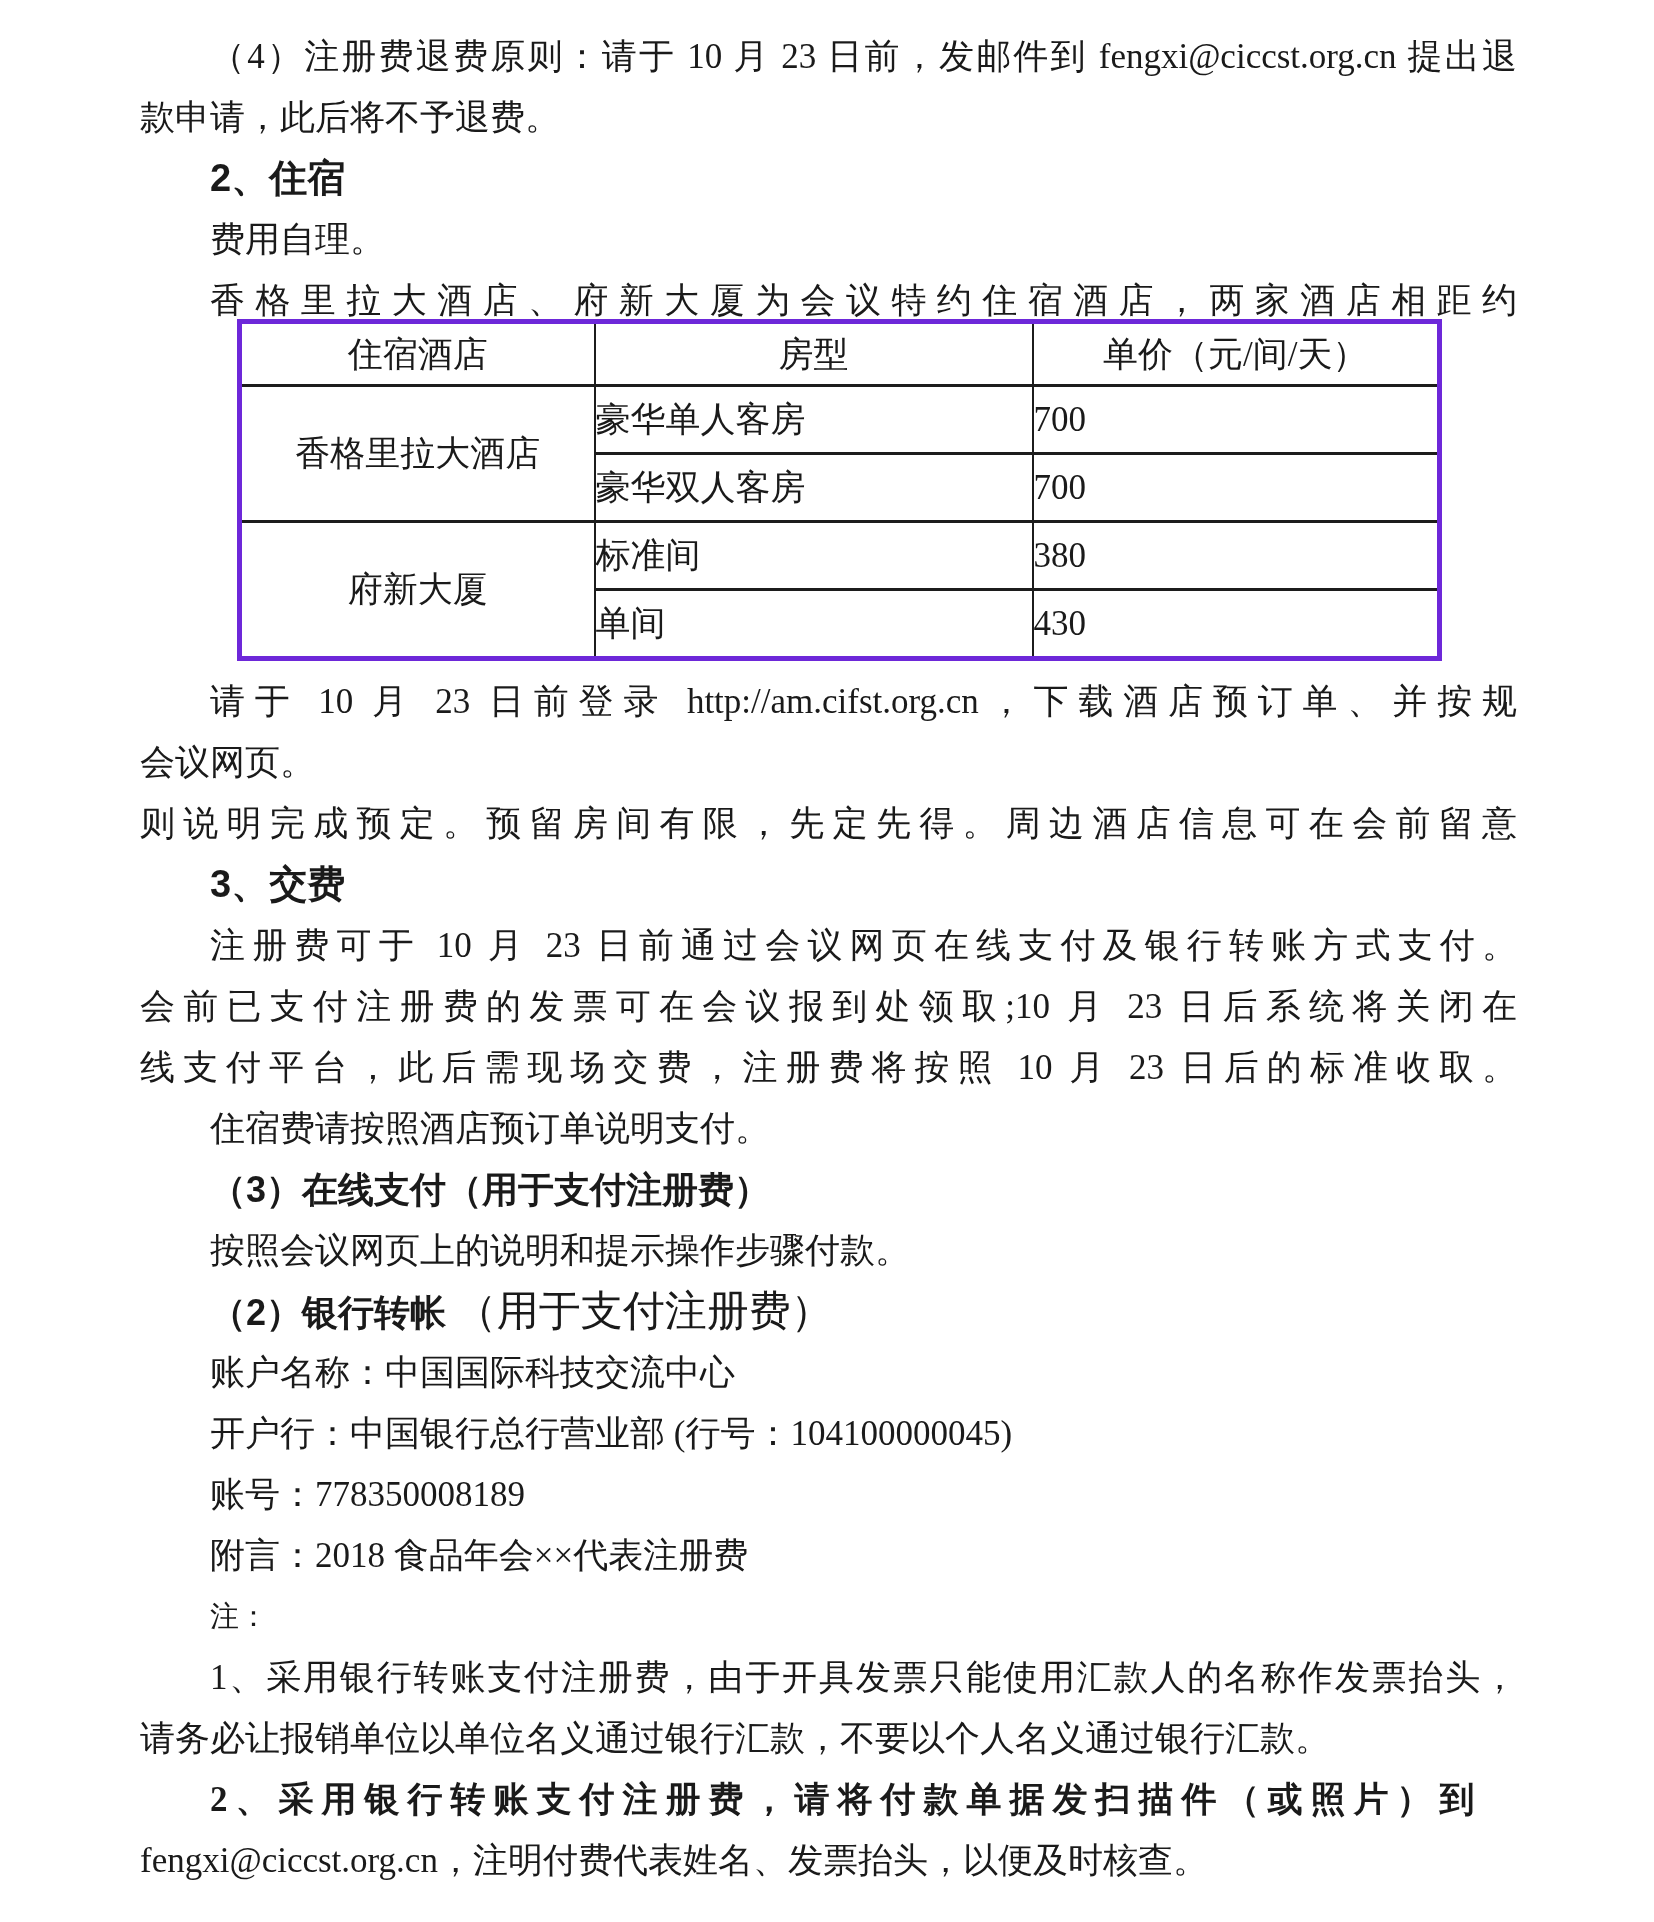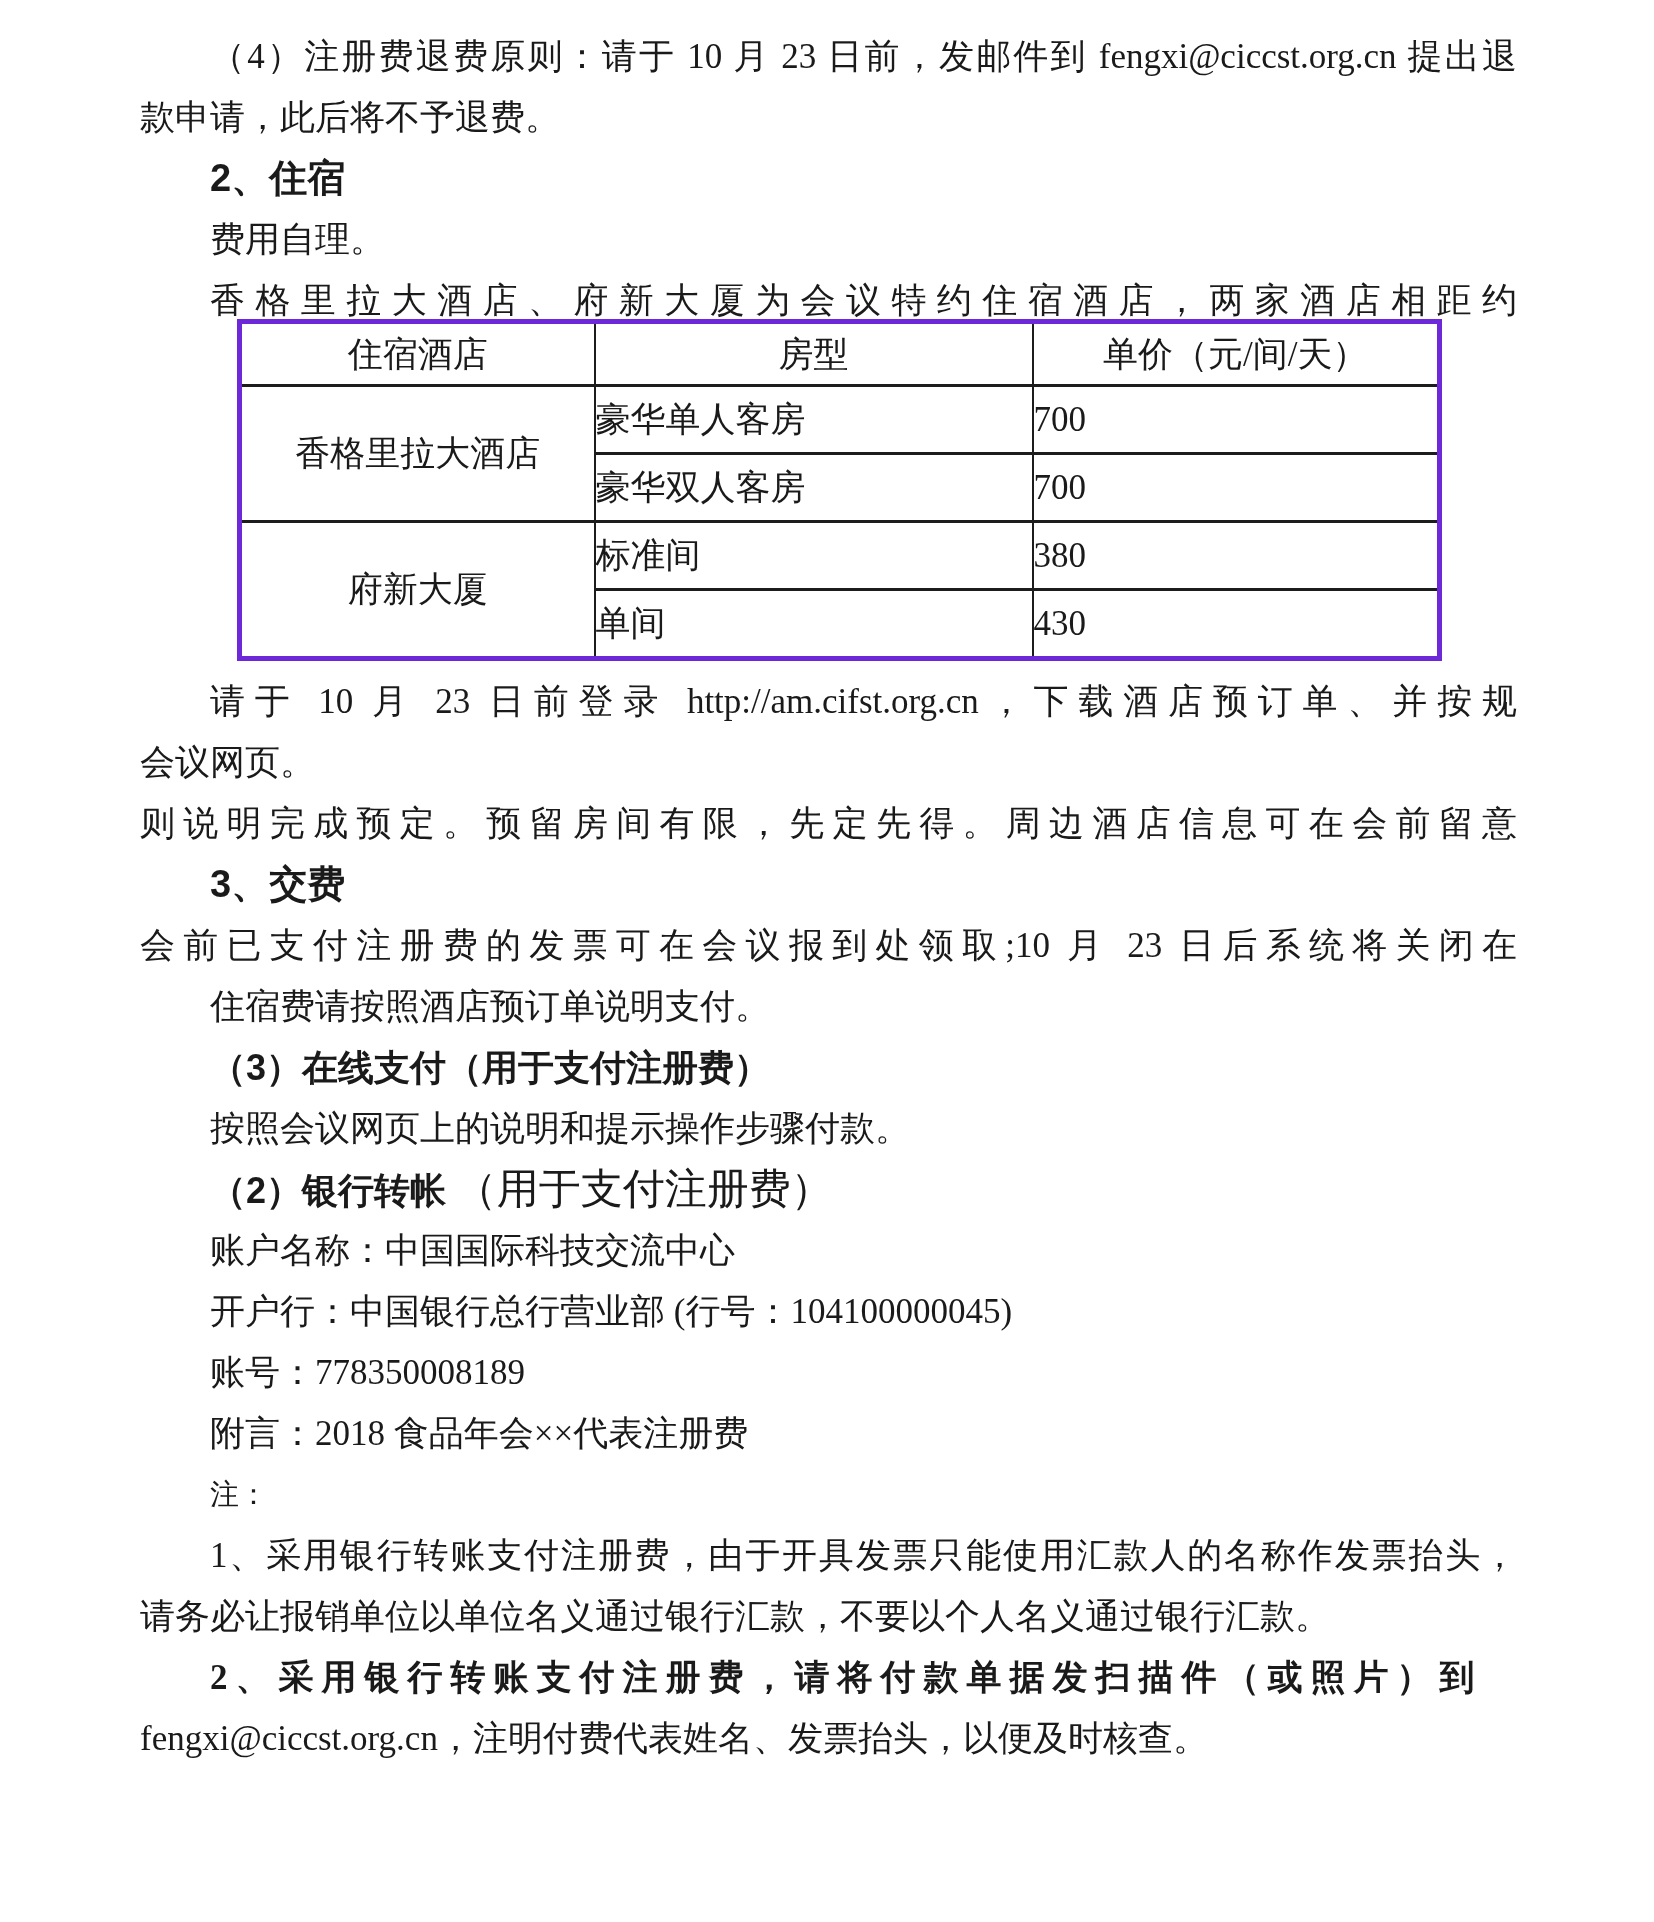--- a/index.html
+++ b/index.html
@@ -78,21 +78,23 @@
       <td class="c-price">430</td>
     </tr>
   </tbody>
     </table>
 
   <div class="line ind jst" style="margin-top:10px;">请于 10 月 23 日前登录 http://am.cifst.org.cn，下载酒店预订单、并按规</div>
   <div class="line">会议网页。</div>
   <div class="line jst">则说明完成预定。预留房间有限，先定先得。周边酒店信息可在会前留意</div>
 
   <div class="line ind hd big">3、交费</div>
+  <div class="line ind jst">注册费可于 10 月 23 日前通过会议网页在线支付及银行转账方式支付。</div>
   <div class="line jst">会前已支付注册费的发票可在会议报到处领取;10 月 23 日后系统将关闭在</div>
+  <div class="line jst">线支付平台，此后需现场交费，注册费将按照 10 月 23 日后的标准收取。</div>
   <div class="line ind">住宿费请按照酒店预订单说明支付。</div>
 
   <div class="line ind hd med">（3）在线支付（用于支付注册费）</div>
   <div class="line ind">按照会议网页上的说明和提示操作步骤付款。</div>
 
   <div class="line ind"><span class="hd med">（2）银行转帐</span> <span class="bank-usage">（用于支付注册费）</span></div>
   <div class="line ind">账户名称：中国国际科技交流中心</div>
   <div class="line ind">开户行：中国银行总行营业部 (行号：104100000045)</div>
   <div class="line ind">账号：778350008189</div>
   <div class="line ind">附言：2018 食品年会××代表注册费</div>

